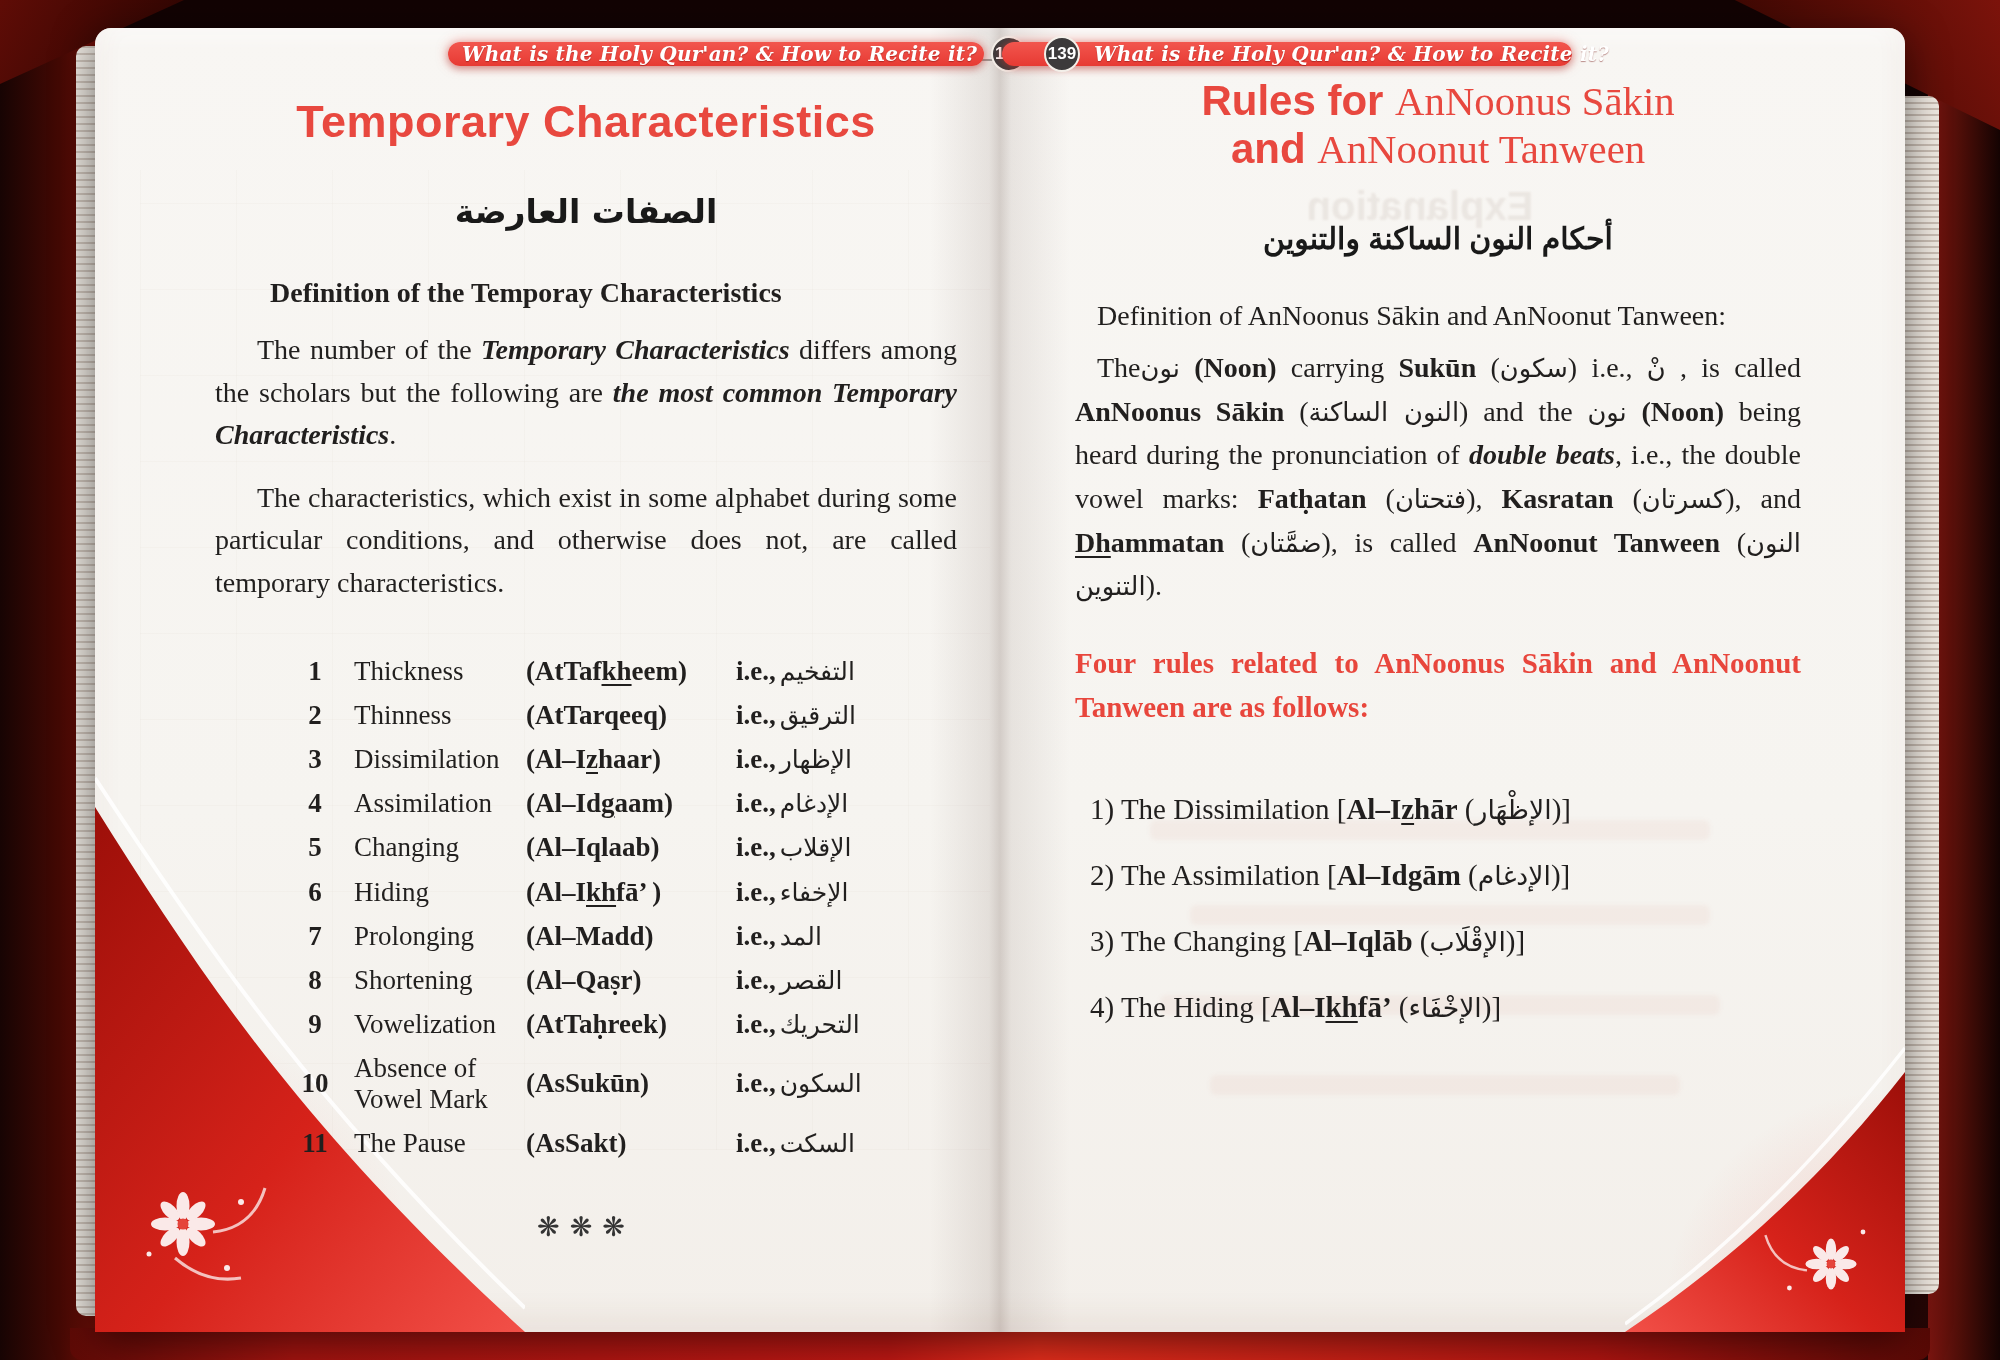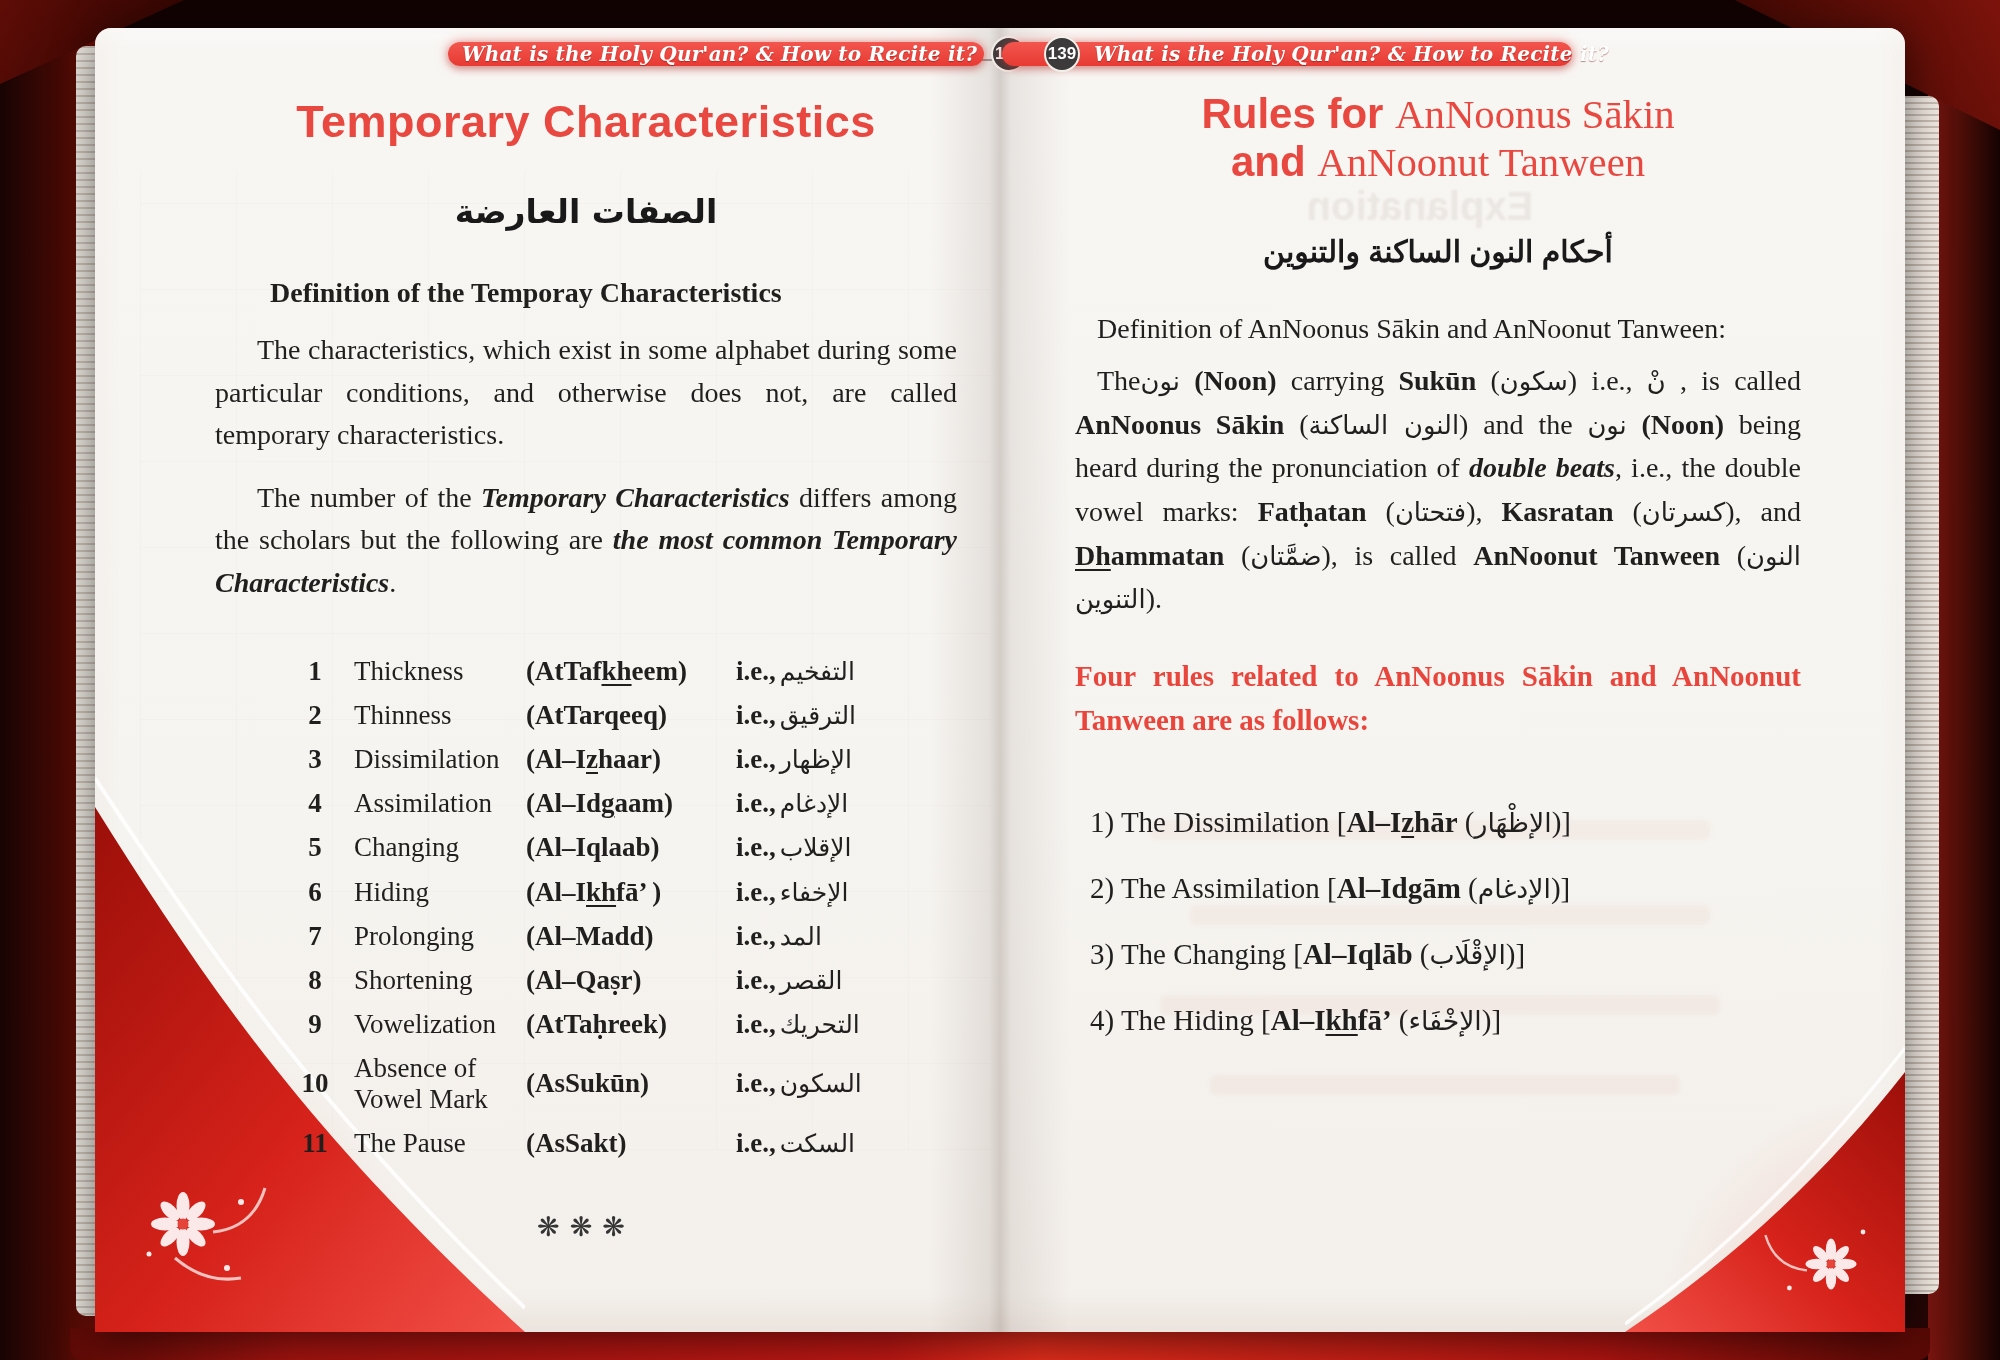--- a/index.html
+++ b/index.html
@@ -74,21 +74,21 @@
     margin-bottom:13px;font-size:27px;}
   .tc-num{text-align:center;font-weight:700;}
   .tc-name{line-height:1.15;}
   .tc-tr{white-space:nowrap;}
   .tc-ie{white-space:nowrap;}
   .tc-ie .ie{font-weight:700;text-align:right;}
   .tc-ar{font-family:Liberation Serif, serif;font-size:25px;margin-right:10px;margin-left:4px;}
   .lp-footer{margin-top:52px;text-align:center;font-family:"DejaVu Sans",sans-serif;font-size:27px;
     letter-spacing:10px;color:#343434;}
   
-  .rp-content{position:absolute;left:1075px;top:90px;width:726px;color:#211f1e;z-index:6;}
+  .rp-content{position:absolute;left:1075px;top:77px;width:726px;color:#211f1e;z-index:6;}
   .rp-title{color:#e8483f;text-align:center;line-height:1.12;}
   .rp-title .line{display:block;font-size:42px;}
   .sg-sans{font-family:"Liberation Sans",sans-serif;font-weight:700;}
   .sg-serif{font-family:"Liberation Serif",serif;font-weight:400;font-size:.97em;}
   .rp-arabic{margin-top:48px;text-align:center;font-family:Liberation Sans, sans-serif;font-weight:700;
     font-size:30px;color:#191919;direction:rtl;}
   .rp-def{margin-top:44px;font-size:28px;text-indent:22px;}
   .rp-para{margin-top:14px;font-size:28px;line-height:1.56;text-align:justify;text-indent:22px;}
   .rp-four{margin-top:34px;font-size:29px;font-weight:700;color:#e8463c;line-height:1.5;text-align:justify;}
   .rp-rules{margin-top:64px;padding-left:15px;}
@@ -192,22 +192,22 @@
   </div>
   <div class="banner banner-right">
     <span class="page-circle">139</span>
     <span class="banner-text">What is the Holy Qur'an? &amp; How to Recite it?</span>
   </div>
 
   <div class="lp-content">
     <div class="lp-title">Temporary Characteristics</div>
     <div class="lp-arabic" dir="rtl">الصفات العارضة</div>
     <div class="def-heading">Definition of the Temporay Characteristics</div>
+    <div class="para"><span class="sg-n">The number of the </span><span class="sg-bi">Temporary Characteristics</span><span class="sg-n"> differs among the scholars but the following are </span><span class="sg-bi">the most common Temporary Characteristics</span><span class="sg-n">.</span></div>
     <div class="para">The characteristics, which exist in some alphabet during some particular conditions, and otherwise does not, are called temporary characteristics.</div>
-    <div class="para"><span class="sg-n">The number of the </span><span class="sg-bi">Temporary Characteristics</span><span class="sg-n"> differs among the scholars but the following are </span><span class="sg-bi">the most common Temporary Characteristics</span><span class="sg-n">.</span></div>
 
     <div class="tc-list">
       <div class="tc-row">
         <span class="tc-num">1</span>
         <span class="tc-name">Thickness</span>
         <span class="tc-tr"><span class="sg-b">(AtTaf</span><span class="sg-bu">kh</span><span class="sg-b">eem)</span></span>
         <span class="tc-ie"><span class="ie">i.e.,</span><span class="tc-ar" dir="rtl">التفخيم</span></span>
       </div>
       <div class="tc-row">
         <span class="tc-num">2</span>

